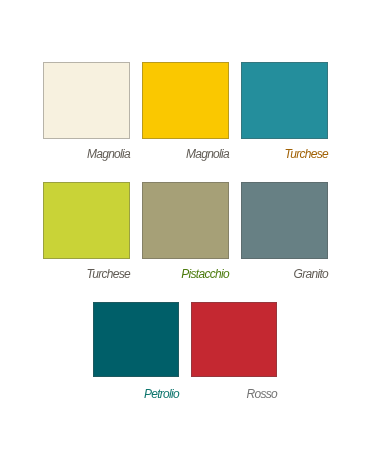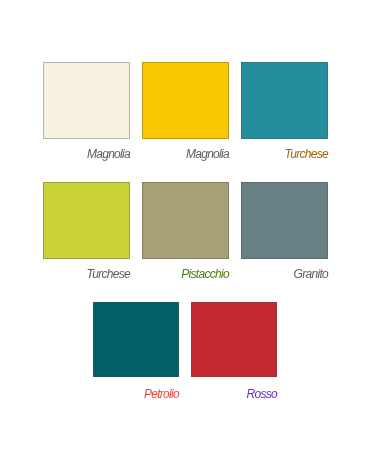--- a/index.html
+++ b/index.html
@@ -106,21 +106,21 @@
     <div class="swatch-label" style="color: #4d7c0f;">Pistacchio</div>
   </div>
 
   <div class="swatch-cell" id="cell-granito">
     <div class="swatch-chip" style="background-color: rgb(103, 128, 132); border-color: rgba(80, 80, 80, 0.38);"></div>
     <div class="swatch-label" style="color: rgb(97, 92, 85);">Granito</div>
   </div>
 
   <div class="swatch-cell" id="cell-petrolio">
     <div class="swatch-chip" style="background-color: rgb(0, 95, 105); border-color: rgba(80, 80, 80, 0.38);"></div>
-    <div class="swatch-label" style="color: #ef4444;">Petrolio</div>
+    <div class="swatch-label" style="color: #0f766e;">Petrolio</div>
   </div>
 
   <div class="swatch-cell" id="cell-rosso">
     <div class="swatch-chip" style="background-color: rgb(196, 40, 49); border-color: rgba(80, 80, 80, 0.38);"></div>
-    <div class="swatch-label" style="color: #6d28d9;">Rosso</div>
+    <div class="swatch-label" style="color: #737373;">Rosso</div>
   </div>
 
 </div>
 
 </body></html>

